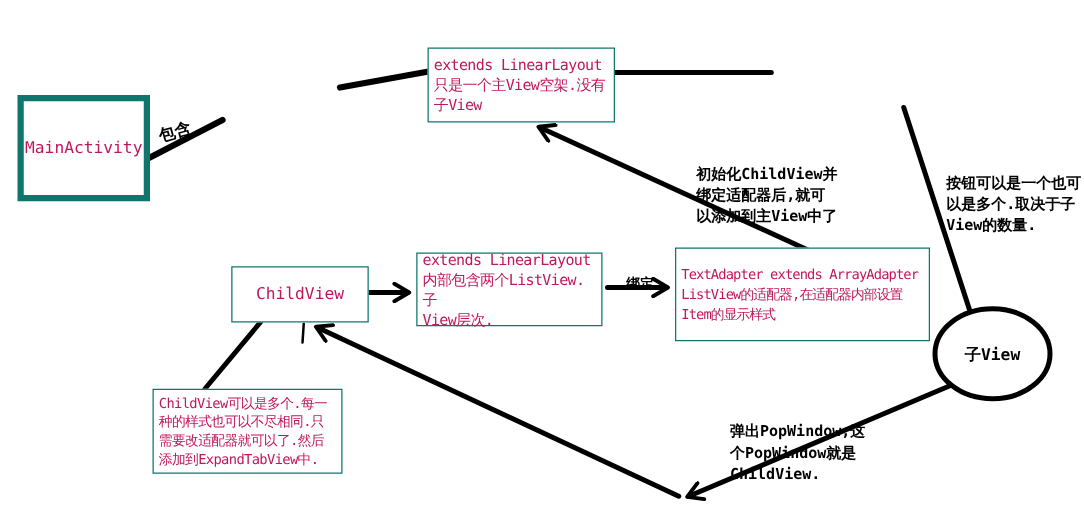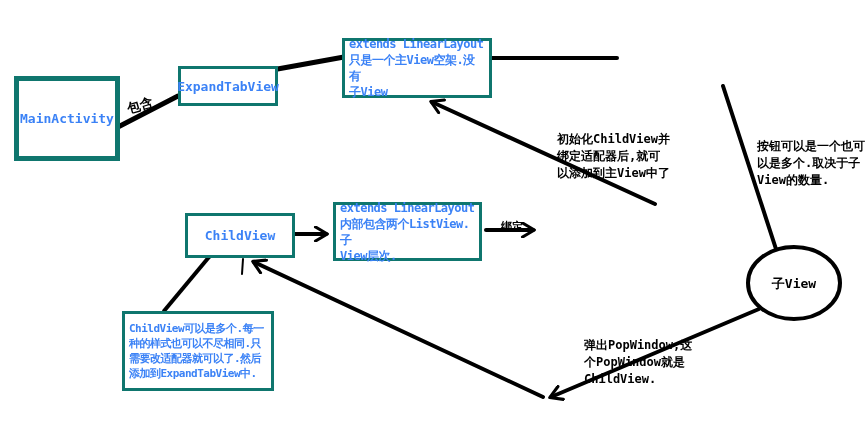--- a/index.html
+++ b/index.html
@@ -18,27 +18,27 @@
   .layer {
     position: absolute;
     left: 0;
     top: 0;
     width: 867px;
     height: 423px;
   }
   .node {
     position: absolute;
     box-sizing: border-box;
-    border: 3px solid #0f766e;
+    border: 1px solid #0f766e;
     background: #ffffff;
     display: flex;
     align-items: center;
     justify-content: center;
-    color: #3b82f6;
-    font-weight: bold;
+    color: #be185d;
+    font-weight: normal;
   }
   .node.left-text {
     justify-content: flex-start;
     text-align: left;
   }
   .multiline {
     white-space: pre-line;
   }
   .free-label {
     position: absolute;
@@ -76,43 +76,45 @@
     <line x1="543" y1="397" x2="254" y2="262" stroke="#000000" stroke-width="4" stroke-linecap="round" marker-end="url(#arr)"></line>
     <line x1="759" y1="309" x2="551" y2="397" stroke="#000000" stroke-width="4" stroke-linecap="round" marker-end="url(#arr)"></line>
     <line x1="243" y1="259" x2="242" y2="274" stroke="#000000" stroke-width="2" stroke-linecap="round"></line>
     <ellipse cx="794" cy="283" rx="46" ry="36" fill="#ffffff" stroke="#000000" stroke-width="4"></ellipse>
   </svg>
 
   <div class="node" style="left:14px; top:76px; width:106px; height:85px; border-width:5px; font-size:13px;">
     <span>MainActivity</span>
   </div>
 
-  <div class="node" style="left:178px; top:66px; width:100px; height:40px; font-size:13px;">
-    <span>ExpandTabView</span>
-  </div>
 
   <div class="node left-text" style="left:342px; top:38px; width:150px; height:60px; font-size:12px; line-height:16px; padding:2px 4px; letter-spacing:-0.5px;">
     <span class="multiline">extends LinearLayout
 只是一个主View空架.没有
 子View</span>
   </div>
 
 
   <div class="node" style="left:168px; top:213px; width:110px; height:45px; font-size:13px;margin-left:17px;">
     <span>ChildView</span>
   </div>
 
   <div class="node left-text" style="left:333px; top:202px; width:149px; height:59px; font-size:12px; line-height:16px; padding:2px 4px; letter-spacing:-0.5px;">
     <span class="multiline">extends LinearLayout
 内部包含两个ListView.子
 View层次.</span>
   </div>
 
+  <div class="node left-text" style="left:540px; top:198px; width:204px; height:75px; font-size:11px; line-height:16px; padding:2px 4px; letter-spacing:-0.7px;">
+    <span class="multiline">TextAdapter extends ArrayAdapter
+ListView的适配器,在适配器内部设置
+Item的显示样式</span>
+  </div>
 
-  <div class="node left-text" style="left:122px; top:311px; width:152px; height:80px; font-size:11px; line-height:15px; padding:2px 4px; letter-spacing:-0.5px;">
+  <div class="node left-text" style="left:122px; top:311px; width:152px; height:68px; font-size:11px; line-height:15px; padding:2px 4px; letter-spacing:-0.5px;">
     <span class="multiline">ChildView可以是多个.每一
 种的样式也可以不尽相同.只
 需要改适配器就可以了.然后
 添加到ExpandTabView中.</span>
   </div>
 
   <div class="circle-label" style="left:748px; top:275px; width:92px; font-size:13px;">
     <span>子View</span>
   </div>
 

